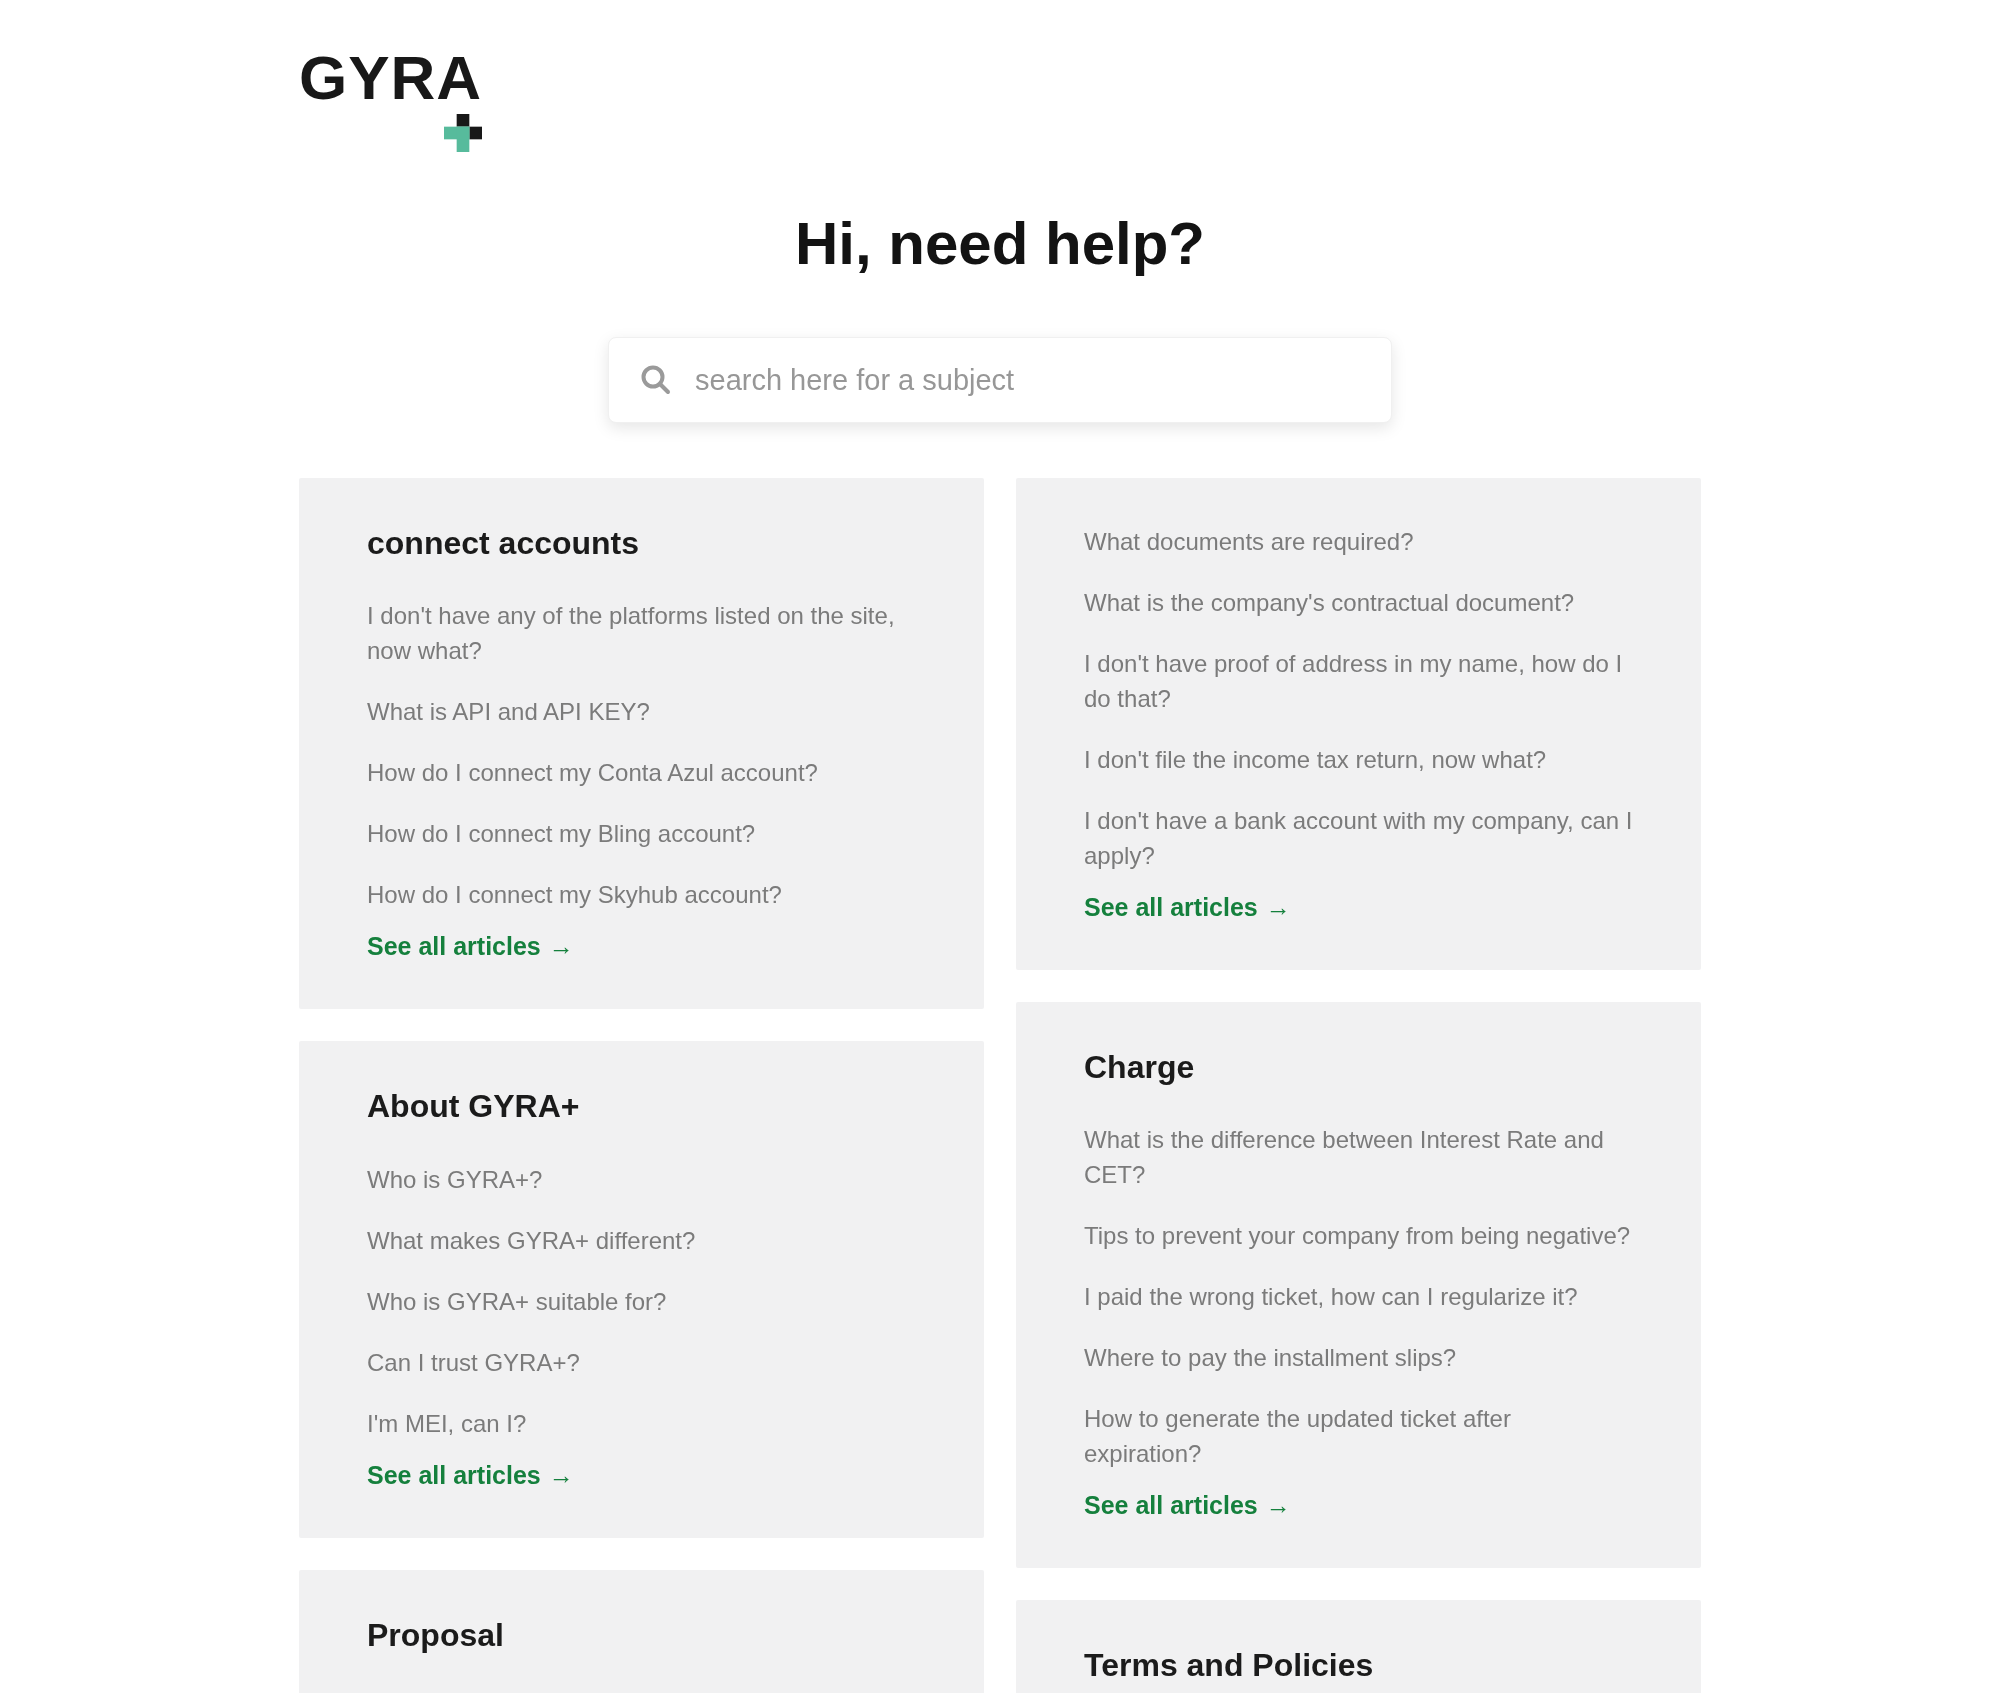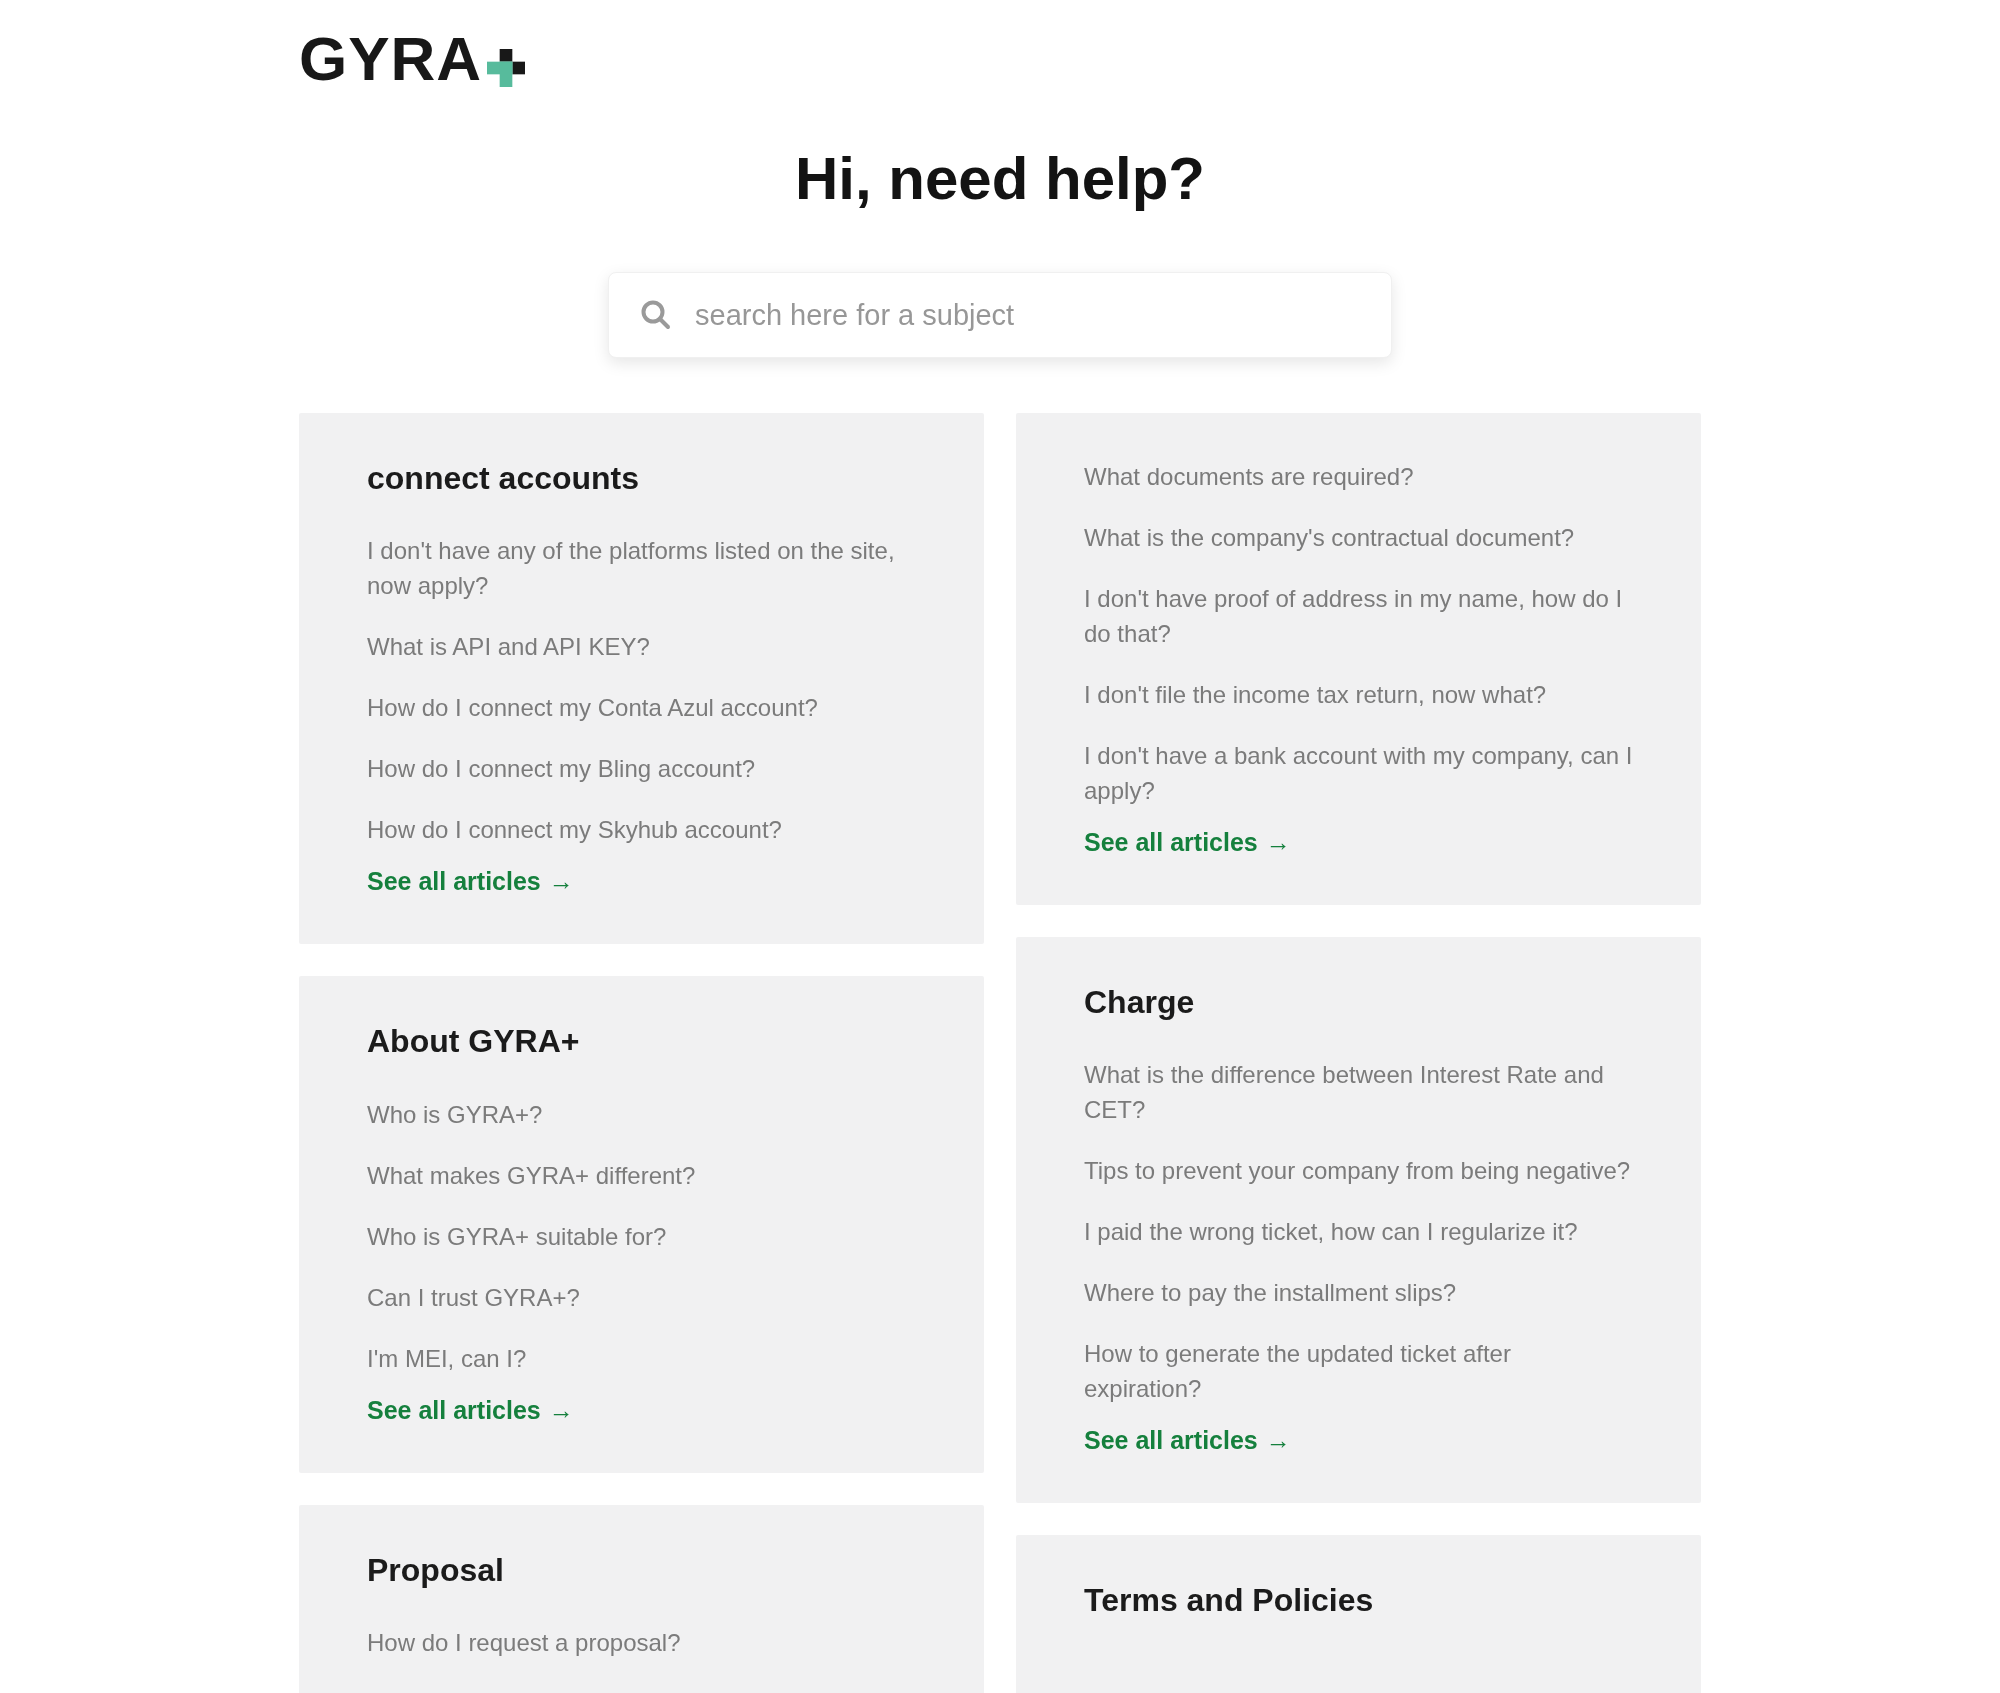--- a/index.html
+++ b/index.html
@@ -17,22 +17,23 @@
   .container {
     width: 1402px;
     margin: 0 auto;
   }
 
   
   .logo {
     display: inline-flex;
     align-items: flex-end;
     gap: 5px;
-    padding-top: 28px;
+    padding-top: 47px;
     cursor: pointer;
+    flex-direction: column;
   }
   .logo-text {
     font-size: 62px;
     font-weight: 800;
     letter-spacing: 1px;
     color: #181818;
     line-height: 1;
   }
   .logo-plus { display: inline-block; margin-bottom: 3px; }
   .logo-plus svg { display: block; }
@@ -159,21 +160,21 @@
   </div>
 
   
   <main class="cards">
 
     <div class="col">
 
       <section class="card">
         <h2 class="card-title">connect accounts</h2>
         <ul class="articles">
-            <li>I don't have any of the platforms listed on the site, now apply?</li>
+            <li>I don't have any of the platforms listed on the site, now what?</li>
             <li>What is API and API KEY?</li>
             <li>How do I connect my Conta Azul account?</li>
             <li>How do I connect my Bling account?</li>
             <li>How do I connect my Skyhub account?</li>
           </ul>
         <a class="see-all"><span>See all articles</span><span class="arrow">→</span></a>
       </section>
 
       <section class="card">
         <h2 class="card-title">About GYRA+</h2>

